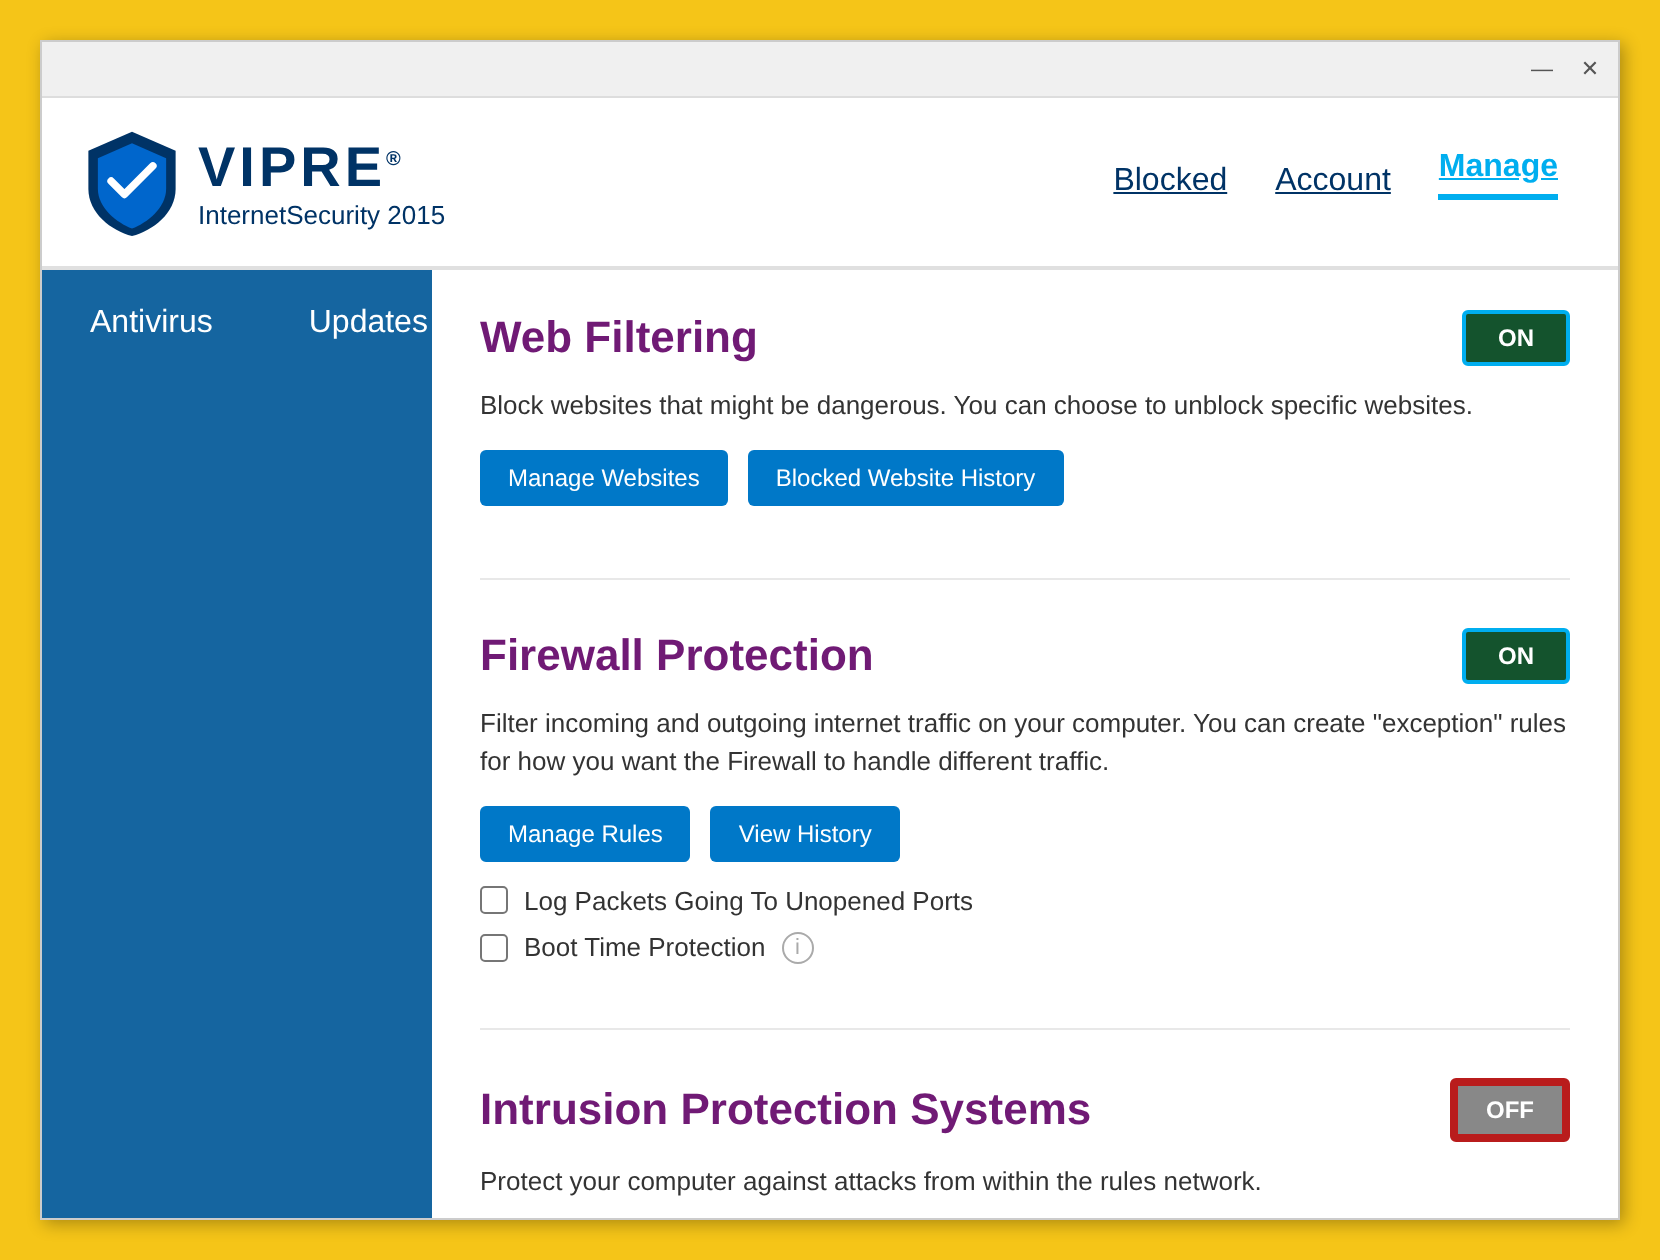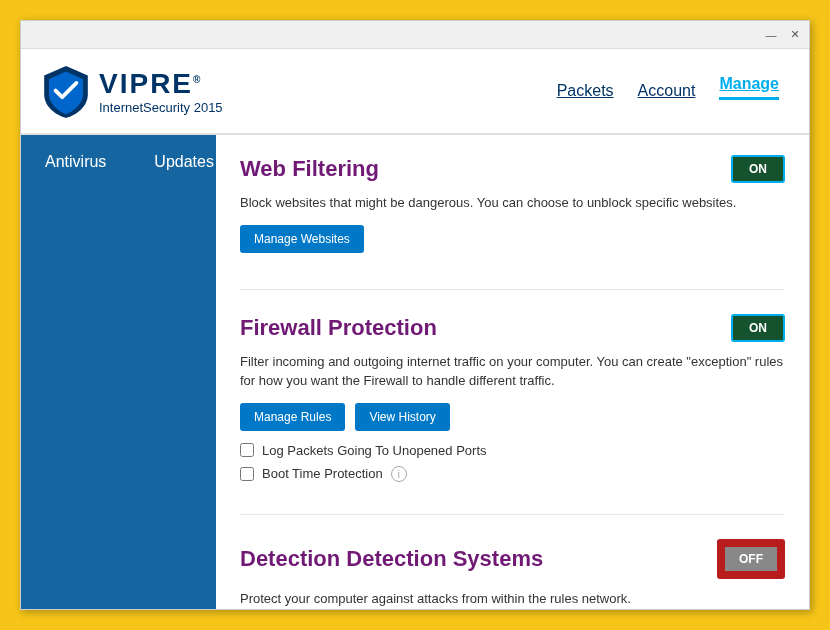--- a/index.html
+++ b/index.html
@@ -171,21 +171,21 @@
       cursor: pointer;
       min-width: 54px;
       text-align: center;
     }
     .toggle-off {
       background: #888;
       color: #fff;
       font-size: 12px;
       font-weight: bold;
       padding: 5px 14px;
-      border: 8px solid #b91c1c;
+      border: 4px solid #b91c1c;
       border-radius: 3px;
       cursor: pointer;
       min-width: 54px;
       text-align: center;
     }
     .section-desc {
       font-size: 13px;
       color: #333;
       margin-bottom: 12px;
       line-height: 1.5;
@@ -253,21 +253,21 @@
       <div class="logo-text">
         <div class="logo-vipre">
           <span>VIPRE</span><sup>®</sup>
         </div>
         <div class="logo-sub">
           <span>Internet</span><span>Security 2015</span>
         </div>
       </div>
     </div>
     <div class="nav-links">
-      <span class="nav-link">Packets</span>
+      <span class="nav-link">Blocked</span>
       <span class="nav-link">Account</span>
       <span class="nav-link active">Manage</span>
     </div>
   </div>
 
   <div class="main-body">
 
     <div class="sidebar">
       <div class="sidebar-item">Antivirus</div>
       <div class="sidebar-item">Updates</div>
@@ -279,20 +279,21 @@
     <div class="content">
 
       <div class="section">
         <div class="section-header">
           <span class="section-title">Web Filtering</span>
           <button class="toggle-on">ON</button>
         </div>
         <p class="section-desc">Block websites that might be dangerous. You can choose to unblock specific websites.</p>
         <div class="btn-row">
           <button class="action-btn">Manage Websites</button>
+          <button class="action-btn">Blocked Website History</button>
         </div>
       </div>
 
       <div class="section">
         <div class="section-header">
           <span class="section-title">Firewall Protection</span>
           <button class="toggle-on">ON</button>
         </div>
         <p class="section-desc">Filter incoming and outgoing internet traffic on your computer. You can create "exception" rules for how you want the Firewall to handle different traffic.</p>
         <div class="btn-row">
@@ -305,21 +306,21 @@
         </div>
         <div class="checkbox-row">
           <input type="checkbox" style="">
           <span>Boot Time Protection</span>
           <span class="info-icon">i</span>
         </div>
       </div>
 
       <div class="section last-section">
         <div class="section-header">
-          <span class="section-title">Detection Detection Systems</span>
+          <span class="section-title">Intrusion Protection Systems</span>
           <button class="toggle-off">OFF</button>
         </div>
         <p class="section-desc">Protect your computer against attacks from within the rules network.</p>
       </div>
 
     </div>
   </div>
 </div>
 
 </body></html>

